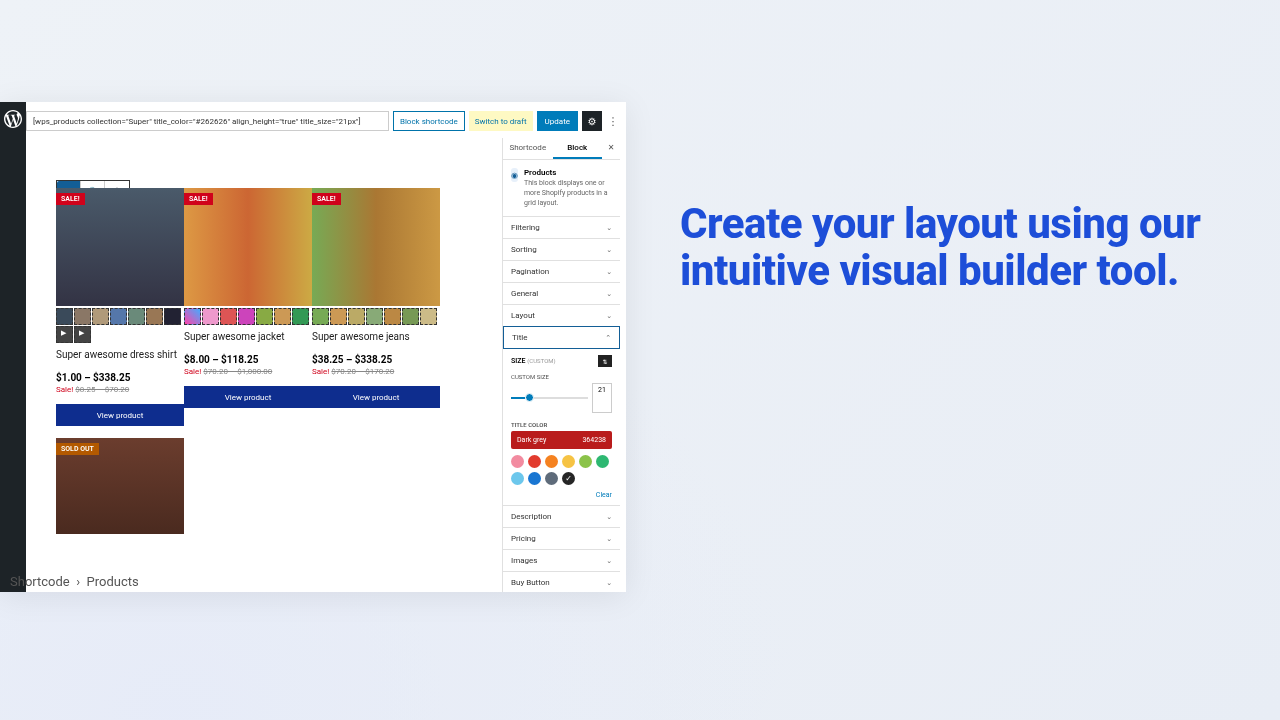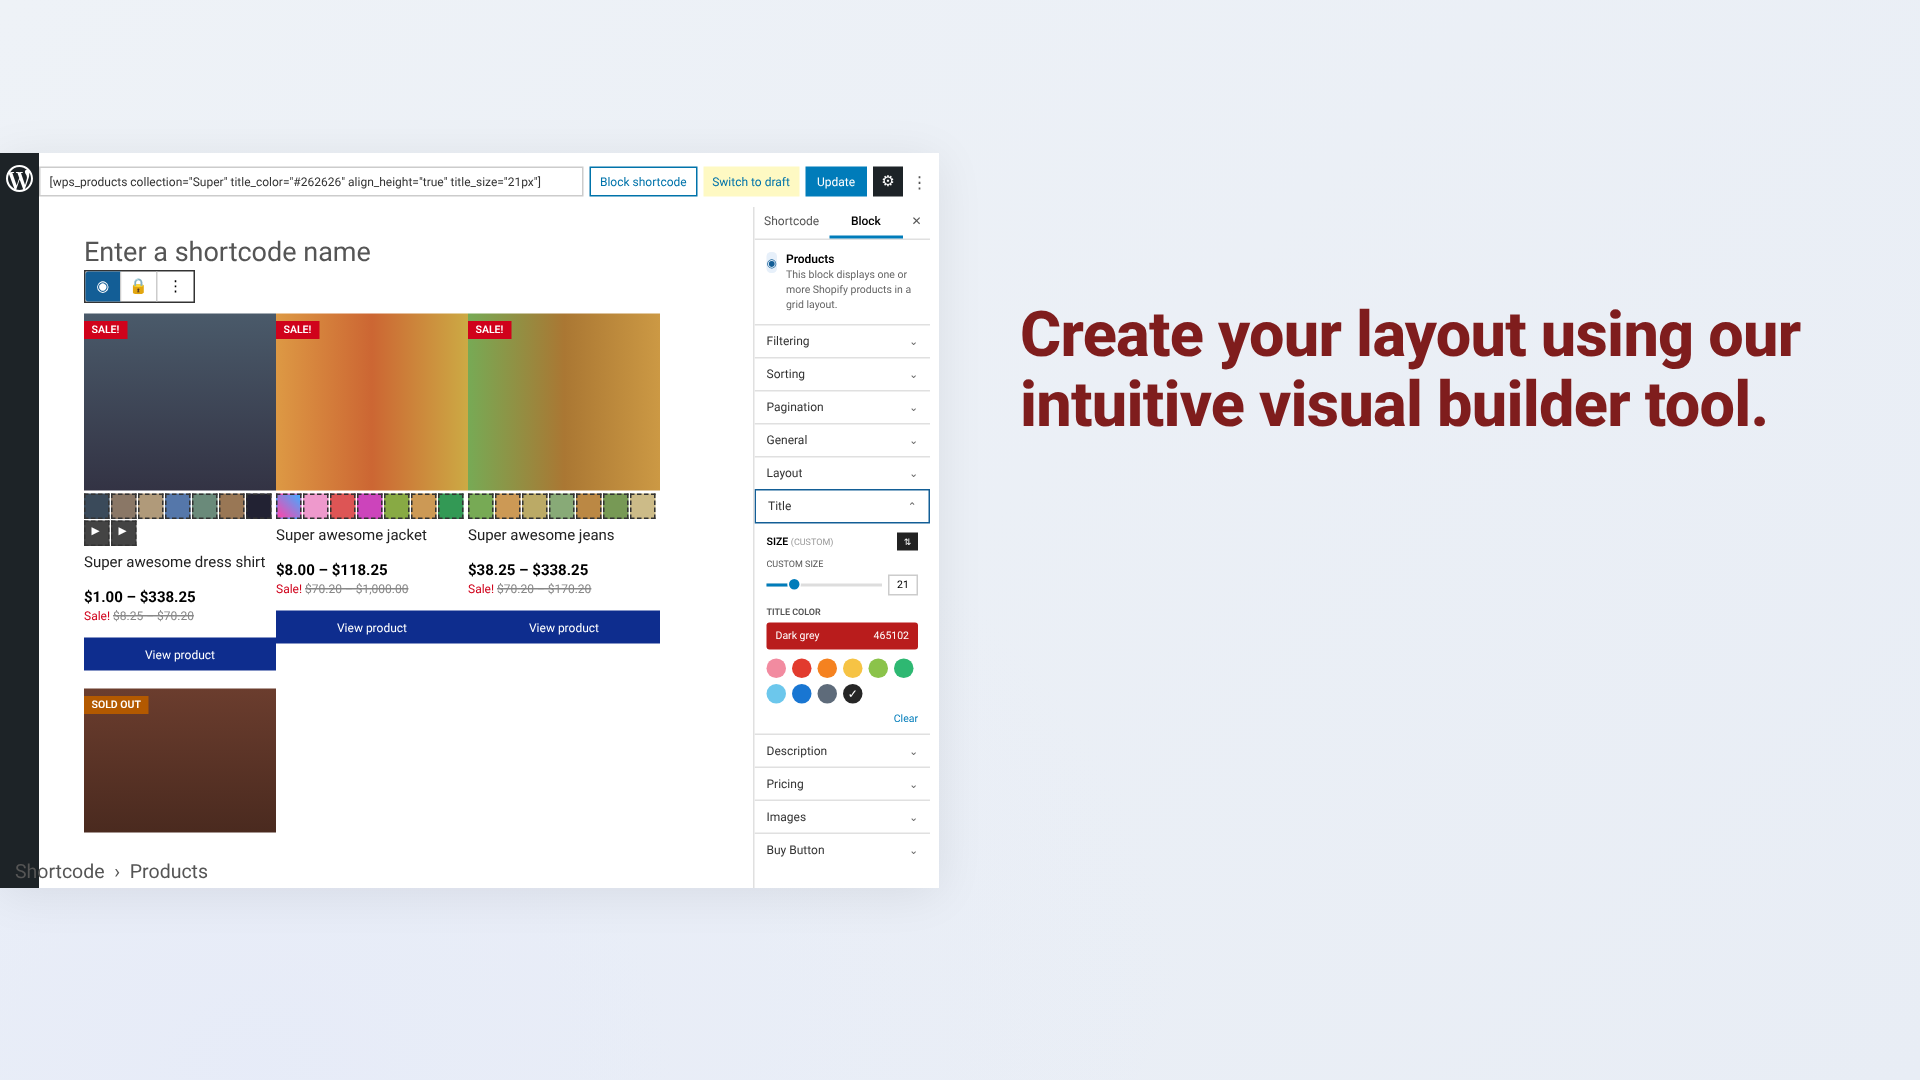--- a/index.html
+++ b/index.html
@@ -59,29 +59,29 @@
 .title-body { padding: 6px 8px; }
 .size-row { display: flex; justify-content: space-between; align-items: center; font-size: 7px; }
 .size-lbl { font-weight: 600; }
 .size-custom { color: #999; font-size: 6px; }
 .unit-btn { width: 14px; height: 12px; background: #222; color: #fff; font-size: 6px; display: flex; align-items: center; justify-content: center; cursor: pointer; }
 .cs-label { font-size: 6px; color: #555; margin-top: 6px; }
 .slider-row { display: flex; gap: 4px; align-items: center; margin-top: 3px; }
 .slider { flex: 1; height: 2px; background: #ddd; position: relative; }
 .slider-fill { position: absolute; left: 0; width: 18%; height: 2px; background: #007cba; }
 .slider-thumb { position: absolute; left: 18%; top: -4px; width: 9px; height: 9px; background: #007cba; border-radius: 50%; border: 1px solid #fff; cursor: pointer; }
-.slider-val { width: 20px; height: 14px; border: 1px solid #ccc; font-size: 7px; text-align: center; line-height: 12px; }
+.slider-val { width: 20px; height: 30px; border: 1px solid #ccc; font-size: 7px; text-align: center; line-height: 12px; }
 .tc-label { font-size: 6px; color: #555; margin-top: 8px; font-weight: 600; }
 .color-box { background: #b91c1c; color: #fff; padding: 5px 6px; display: flex; justify-content: space-between; margin-top: 3px; font-size: 7px; border-radius: 2px; }
 .swatches { display: flex; flex-wrap: wrap; gap: 4px; margin-top: 6px; }
 .sw { width: 13px; height: 13px; border-radius: 50%; cursor: pointer; }
 .sw.check::after { content: "✓"; color: #fff; font-size: 8px; display: block; text-align: center; line-height: 13px; }
 .clear-link { text-align: right; color: #007cba; font-size: 7px; margin-top: 6px; cursor: pointer; }
 
-.heading { position: absolute; left: 680px; top: 200px; width: 550px; font-size: 42px; font-weight: 800; line-height: 1.12; color: #7f1d1d; letter-spacing: -0.5px; }
+.heading { position: absolute; left: 680px; top: 200px; width: 550px; font-size: 42px; font-weight: 800; line-height: 1.12; color: #1d4ed8; letter-spacing: -0.5px; }
 
 
 .hbg1 { background: linear-gradient(#4a5a6a,#334); }
 .hbg2 { background: linear-gradient(90deg,#d94,#c63,#ca4); }
 .hbg3 { background: linear-gradient(90deg,#7a5,#a73,#c94); }
 .t1{background:#3a4a5a} .t2{background:#8a7766} .t3{background:#b09a7a} .t4{background:#5577aa} .t5{background:#6a8a7a} .t6{background:#997755} .t7{background:#223} .t8{background:#444;position:relative}
 .t8::after{content:"▶";color:#fff;font-size:7px;position:absolute;left:4px;top:2px}
 .ta{background:linear-gradient(45deg,#f4a,#4af)} .tb{background:#e9c} .tc{background:#d55} .td{background:#c4b} .te{background:#8a4} .tf{background:#c95} .tg{background:#395}
 .th{background:#7a5} .ti{background:#c95} .tj{background:#ba6} .tk{background:#8a7} .tl{background:#b84} .tm{background:#795} .tn{background:#cb8}
 </style>
@@ -105,21 +105,20 @@
     <button class="btn-primary">Update</button>
     <div class="gear-btn">
         <span>⚙</span>
       </div>
     <div class="more-btn">
         <span>⋮</span>
       </div>
   </div>
 
   <div class="content">
-    <div class="sc-name">Enter a shortcode name</div>
     <div class="toolbar-overlay">
       <div class="tov-cell tov-blue">◉</div>
       <div class="tov-cell">🔒</div>
       <div class="tov-cell">⋮</div>
     </div>
 
     <div class="grid" id="grid">
         <div class="card"><div class="hero hbg1">
             <div class="badge-sale">SALE!</div>
           </div><div class="thumbs">
@@ -218,21 +217,21 @@
       <div class="slider-row">
         <div class="slider">
           <div class="slider-fill"></div>
             <div class="slider-thumb"></div>
         </div>
         <div class="slider-val">21</div>
       </div>
       <div class="tc-label">TITLE COLOR</div>
       <div class="color-box">
         <span>Dark grey</span>
-          <span>465102</span>
+          <span>364238</span>
       </div>
       <div class="swatches" id="swatches">
           <div class="sw" style="background: rgb(242, 139, 160);"></div>
           <div class="sw" style="background: rgb(226, 59, 46);"></div>
           <div class="sw" style="background: rgb(245, 130, 32);"></div>
           <div class="sw" style="background: rgb(246, 195, 68);"></div>
           <div class="sw" style="background: rgb(139, 195, 74);"></div>
           <div class="sw" style="background: rgb(46, 184, 114);"></div>
           <div class="sw" style="background: rgb(108, 199, 236);"></div>
           <div class="sw" style="background: rgb(25, 118, 210);"></div>

